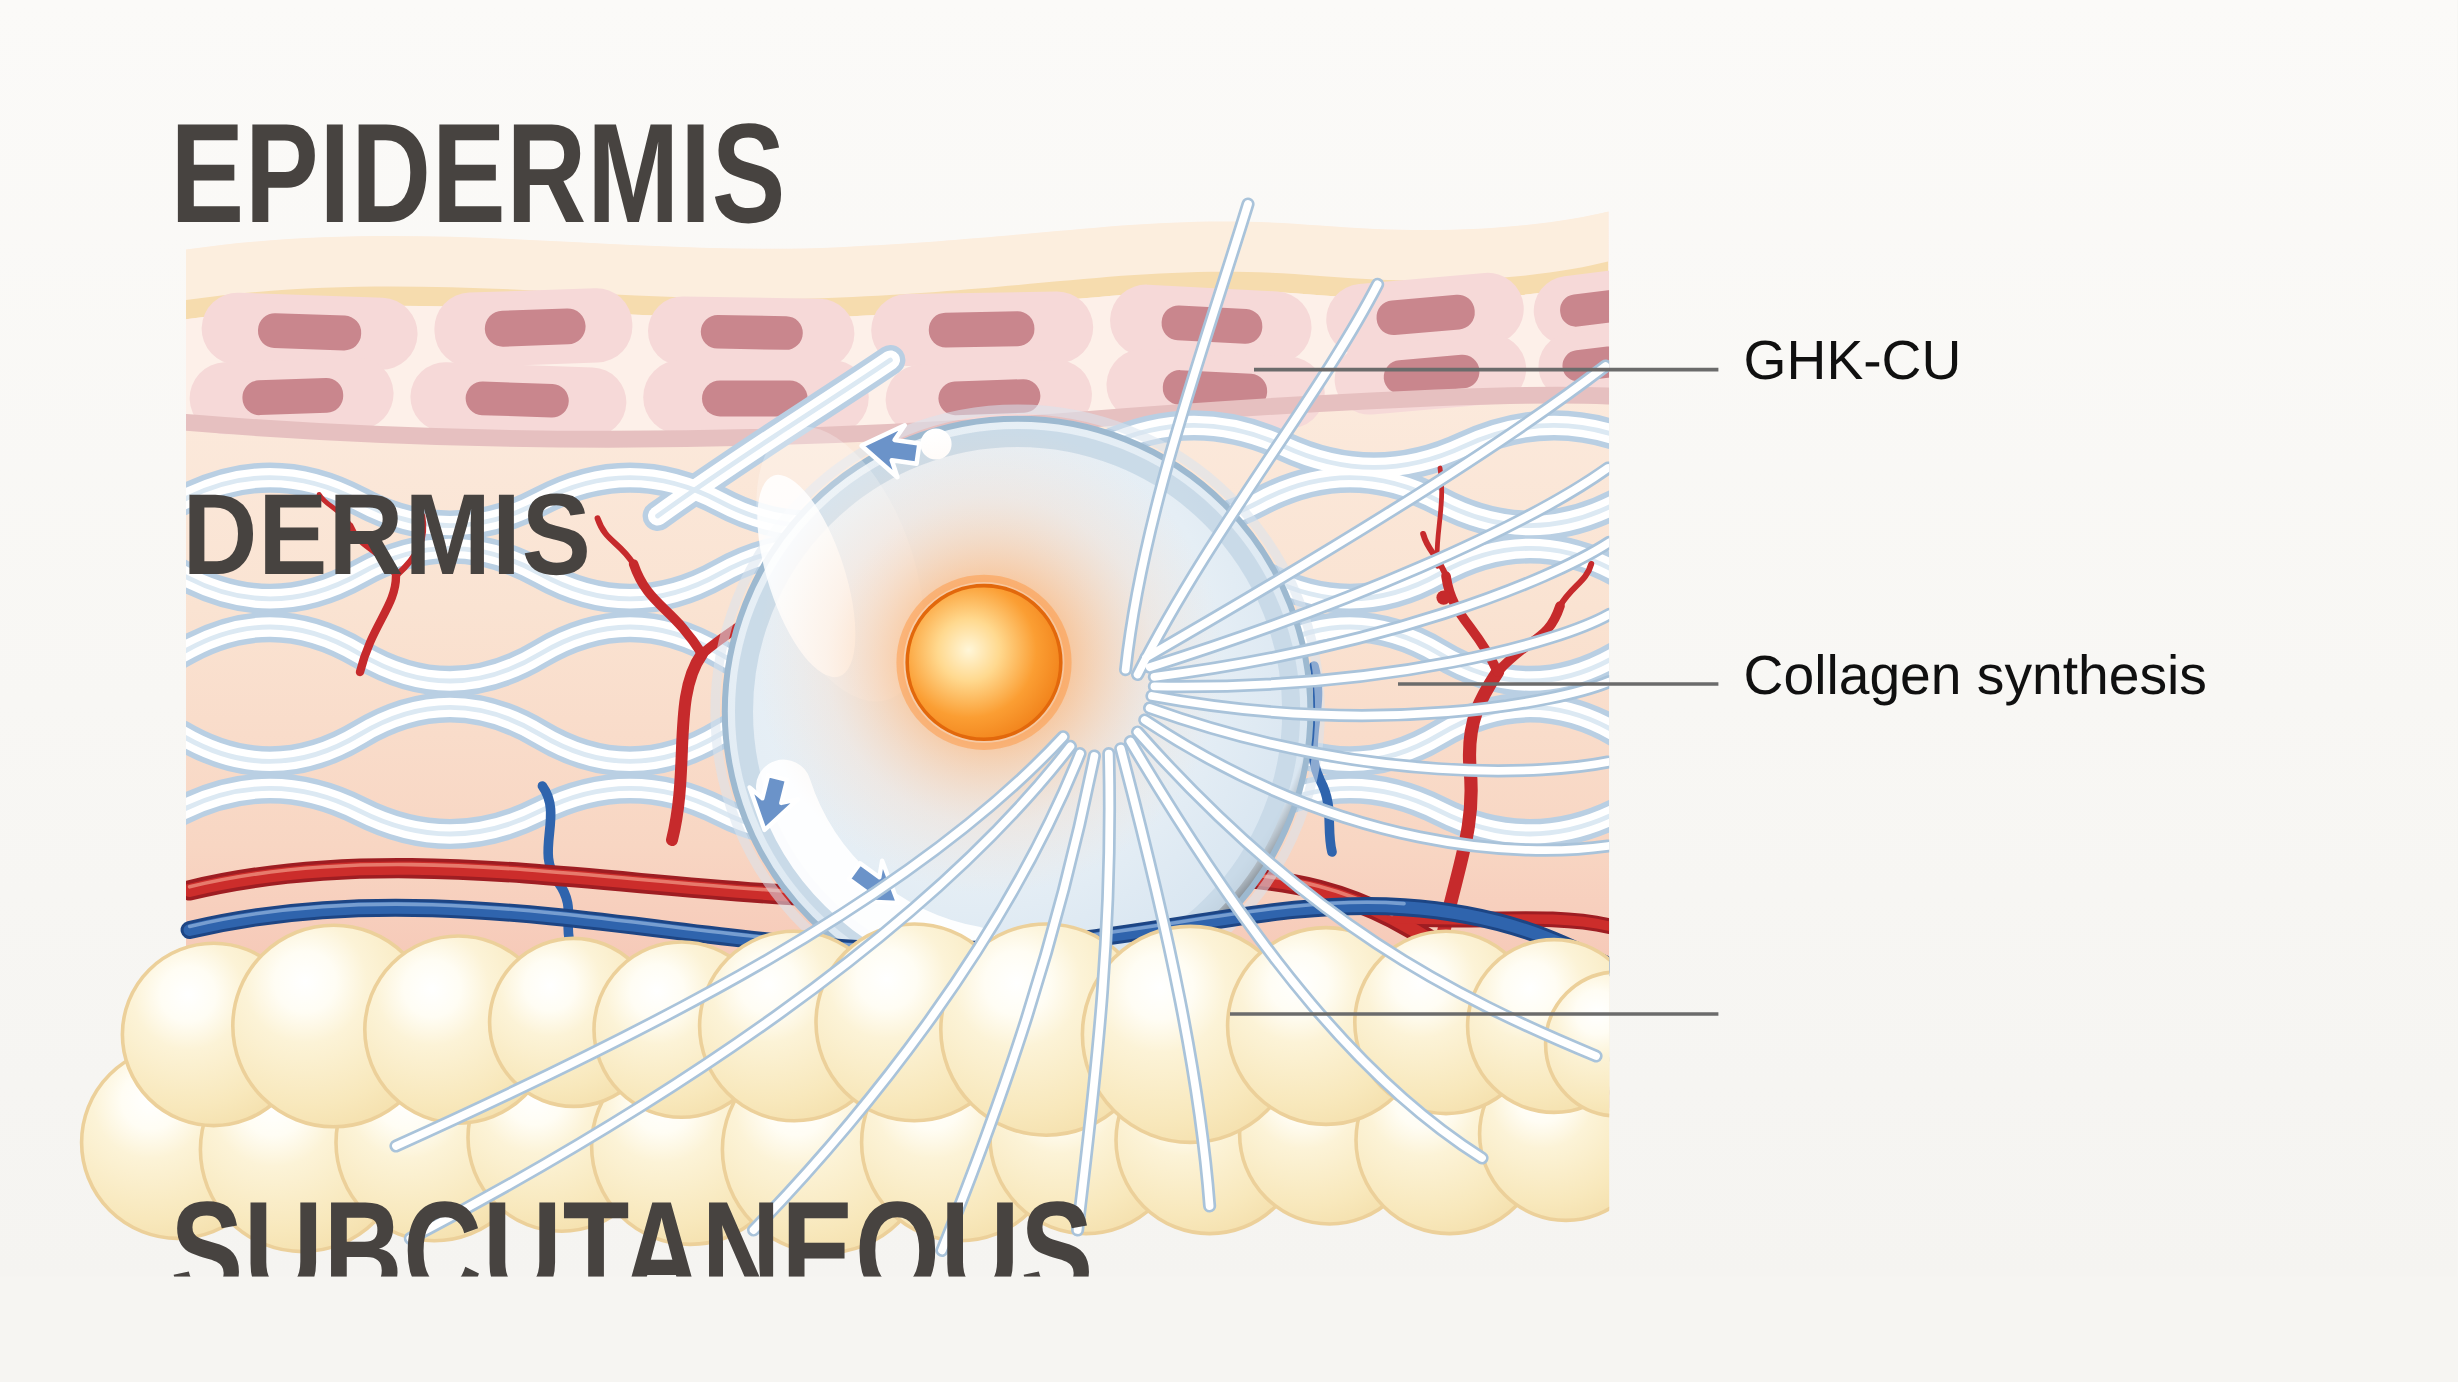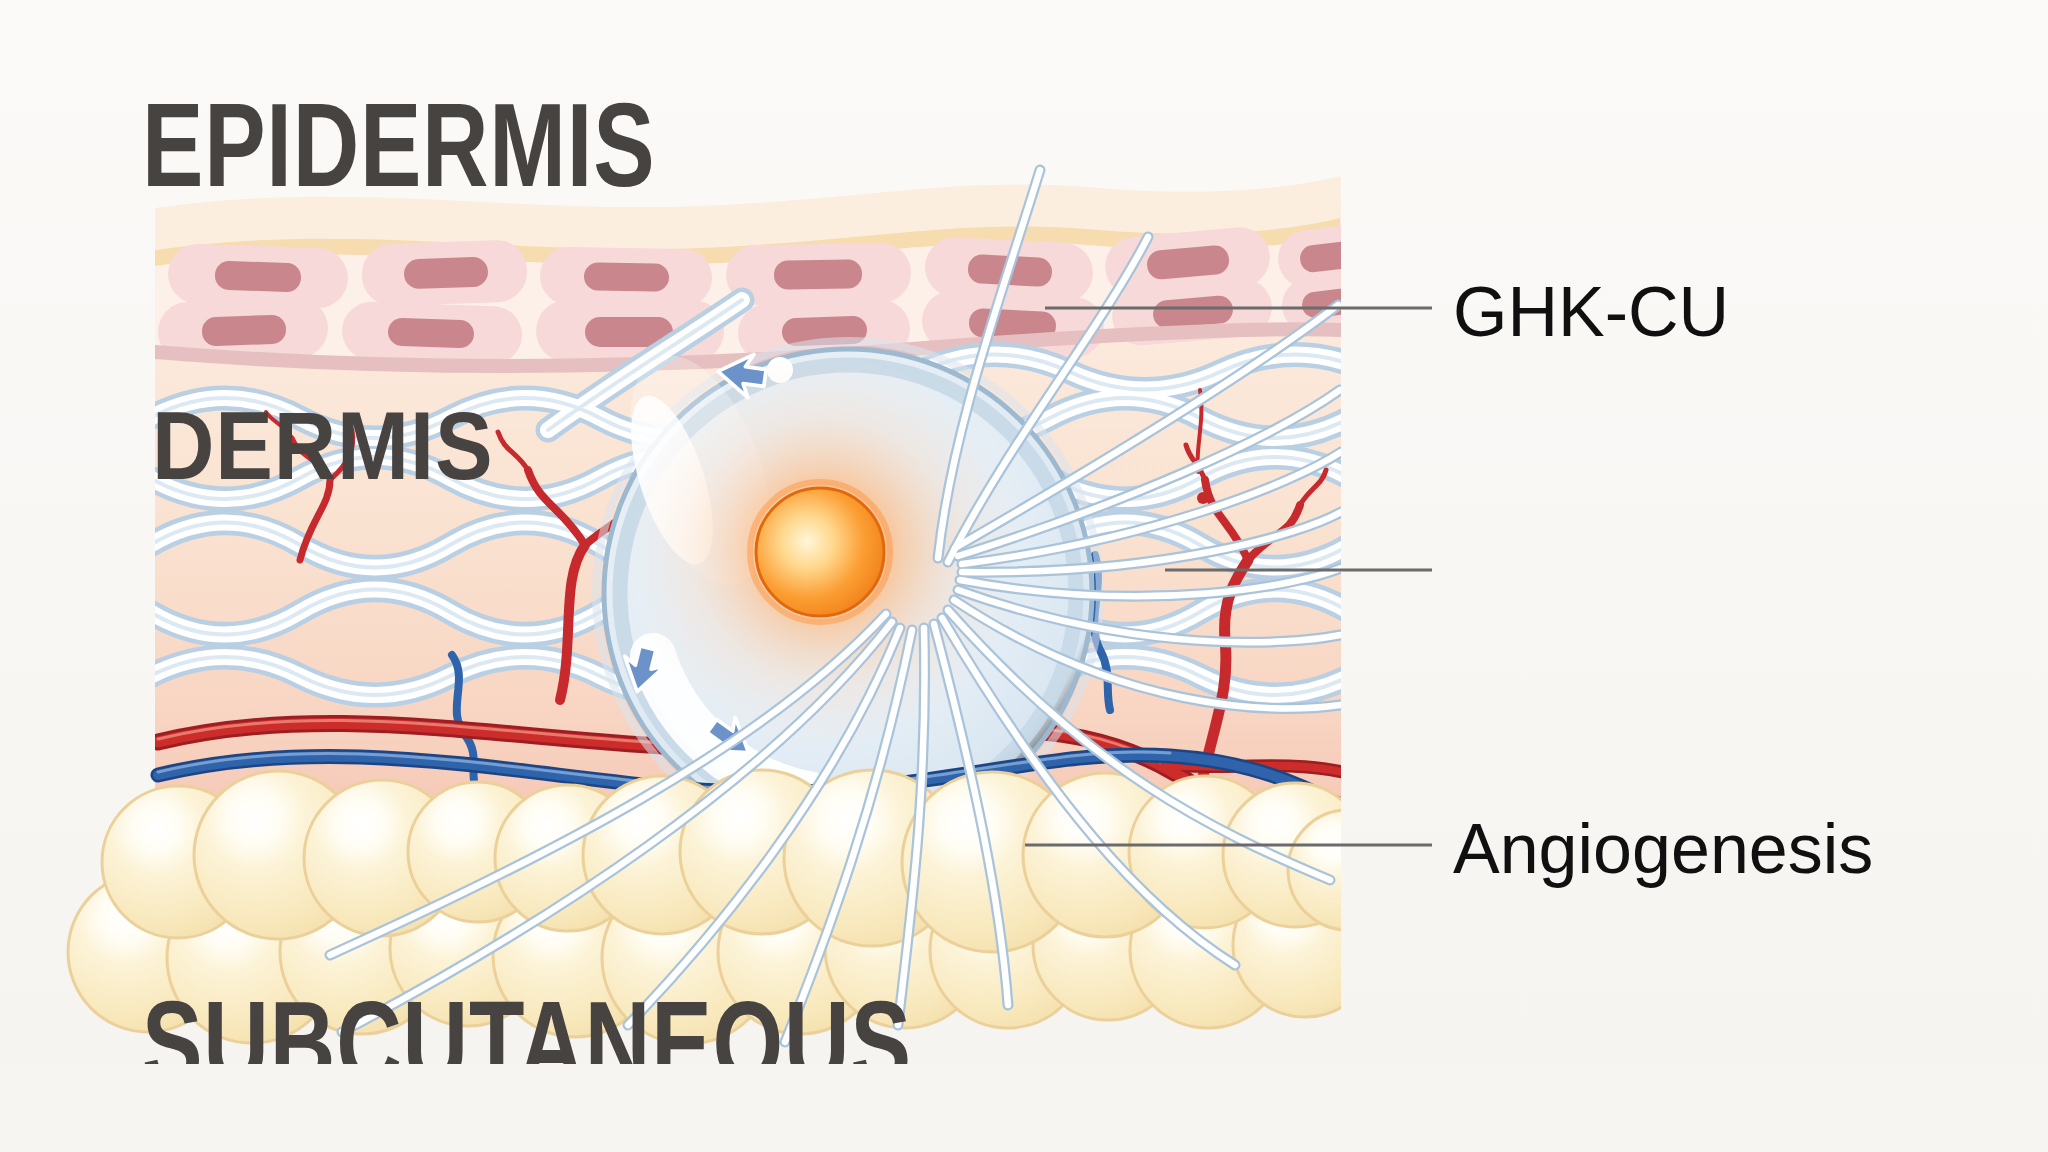--- a/index.html
+++ b/index.html
@@ -10,21 +10,21 @@
   }
   .stage svg{position:absolute;left:0;top:0;}
   .layer-label{
     position:absolute;font-weight:700;color:#474340;white-space:nowrap;
     transform-origin:left top;letter-spacing:1px;line-height:1;
   }
   #lbl-epidermis{left:142px;top:86px;font-size:118px;transform:scaleX(.78);}
   #lbl-dermis{left:152px;top:398px;font-size:96px;transform:scaleX(.9);}
   #lbl-subcutaneous{left:142px;top:984px;font-size:118px;transform:scaleX(.77);}
   .callout-label{
-    position:absolute;left:1453px;font-size:70px;font-weight:500;color:#101010;
+    position:absolute;left:1453px;font-size:46px;font-weight:500;color:#101010;
     white-space:nowrap;line-height:1;
   }
   #co-0{top:277px} #co-1{top:539px} #co-2{top:814px}
   .ion-label{
     position:absolute;left:788px;top:462px;line-height:1;
     font-weight:800;color:#151210;white-space:nowrap;letter-spacing:-1px;
   }
   .ion-label .base{font-size:78px;}
   .ion-label .charge{font-size:54px;position:relative;top:-26px;font-weight:800;}
 </style>
@@ -283,16 +283,16 @@
     <line x1="1165" y1="570" x2="1432" y2="570" stroke="#6b6b6b"></line>
     <line x1="1025" y1="845" x2="1432" y2="845" stroke="#6b6b6b"></line>
   </g>
 </svg>
 
 <div class="layer-label" id="lbl-epidermis">EPIDERMIS</div>
 <div class="layer-label" id="lbl-dermis">DERMIS</div>
 <div class="layer-label" id="lbl-subcutaneous">SUBCUTANEOUS</div>
 
 <div class="callout-label" id="co-0">GHK-CU</div>
-<div class="callout-label" id="co-2">Angiogenesis</div>
+<div class="callout-label" id="co-1">Collagen synthesis</div>
 
 
 </div>
 
 </body></html>

